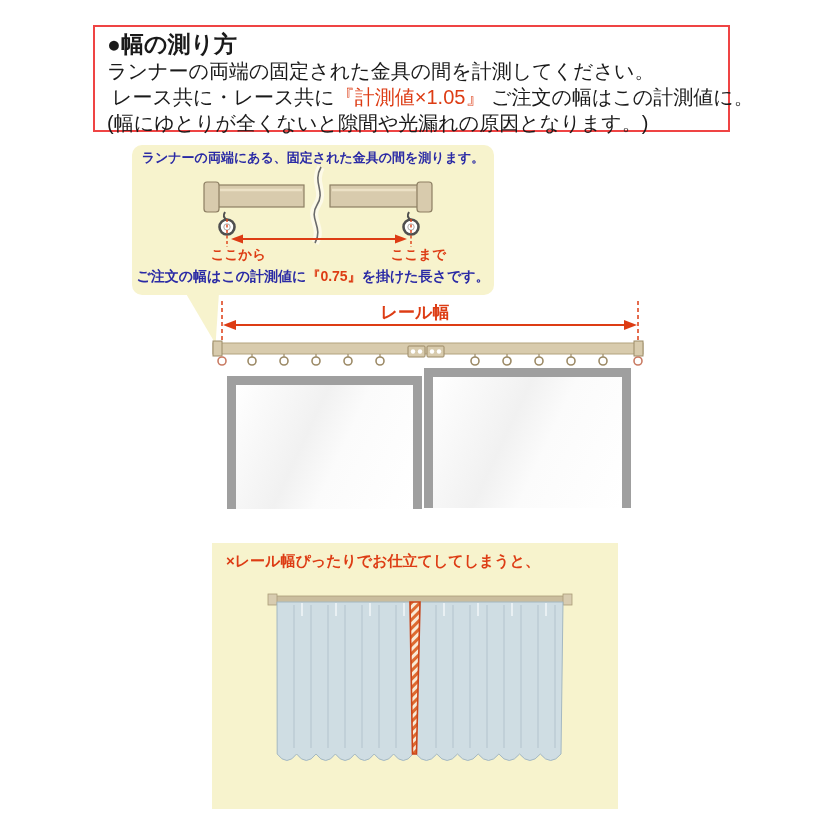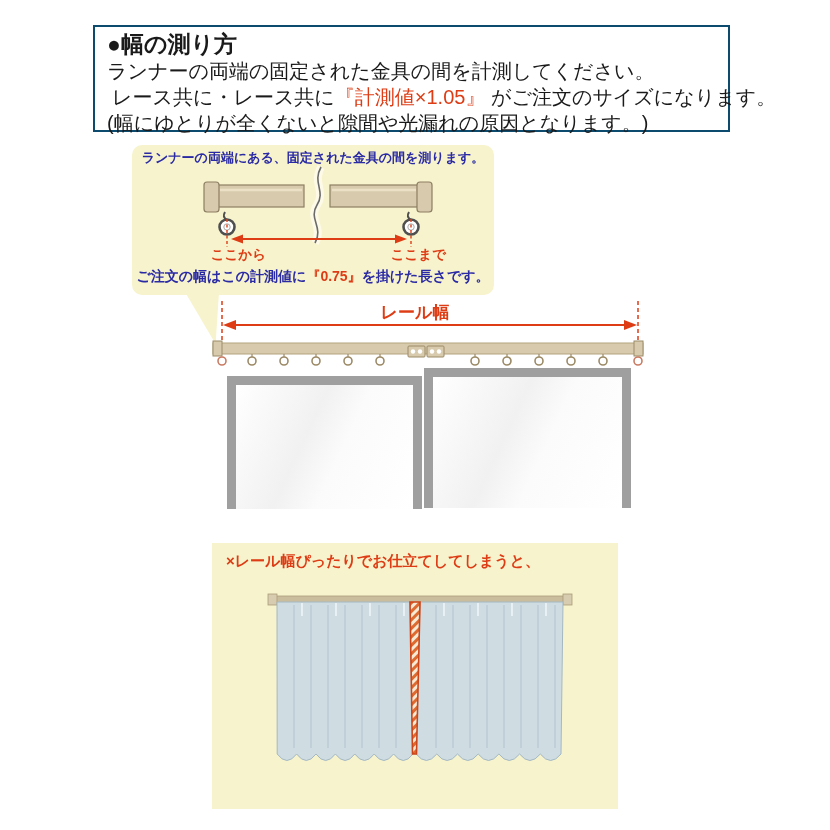--- a/index.html
+++ b/index.html
@@ -15,21 +15,21 @@
   body{
     width:830px;height:830px;position:relative;background:#ffffff;
     font-family:"Liberation Sans","DejaVu Sans",sans-serif;
     color:var(--ink);overflow:hidden;
   }
   .abs{position:absolute;}
 
   
   #top-box{
     left:93px;top:25px;width:637px;height:107px;box-sizing:border-box;
-    border:2px solid #0c4a6e;background:#fff;padding:3px 12px 0 12px;
+    border:2px solid #ef4444;background:#fff;padding:3px 12px 0 12px;
   }
   #top-box .title{font-size:23px;font-weight:bold;line-height:28px;}
   #top-box .line{font-size:20px;line-height:26px;white-space:nowrap;}
   #top-box .line.l2{padding-left:5px;}
   .em-red{color:var(--accent-red);}
 
   
   #callout{
     left:132px;top:145px;width:362px;height:150px;
     background:var(--panel-yellow);border-radius:10px;
@@ -80,21 +80,21 @@
   #warn-line1{left:14px;top:9px;font-size:15px;}
   #warn-line2{left:28px;top:29px;font-size:13.5px;}
   #curtain-svg{left:0;top:45px;}
 </style>
 </head>
 <body>
 
 <div id="top-box" class="abs">
   <div class="title">●幅の測り方</div>
   <div class="line l1">ランナーの両端の固定された金具の間を計測してください。</div>
-  <div class="line l2"><span>レース共に・レース共に</span><span class="em-red">『計測値×1.05』</span><span> がご注文のサイズになります。</span></div>
+  <div class="line l2"><span>レース共に・レース共に</span><span class="em-red">『計測値×1.05』</span><span> ご注文の幅はこの計測値に。</span></div>
   <div class="line l3">(幅にゆとりが全くないと隙間や光漏れの原因となります。)</div>
 </div>
 
 <div id="callout-tail" class="abs"></div>
 <div id="callout" class="abs">
   <div class="heading abs">ランナーの両端にある、固定された金具の間を測ります。</div>
 
   <svg id="measure-svg" class="abs" width="362" height="82" viewBox="0 0 362 82">
 
     <rect x="86" y="20" width="86" height="22" fill="#d8cbad" stroke="#8d7f63" stroke-width="1.2"></rect>

